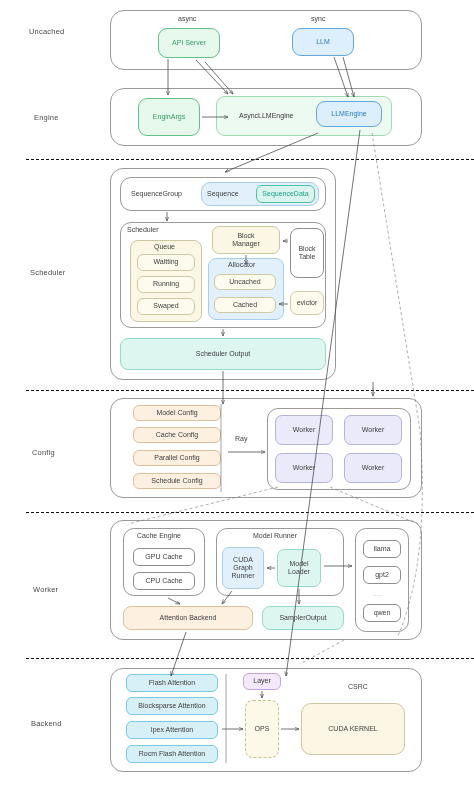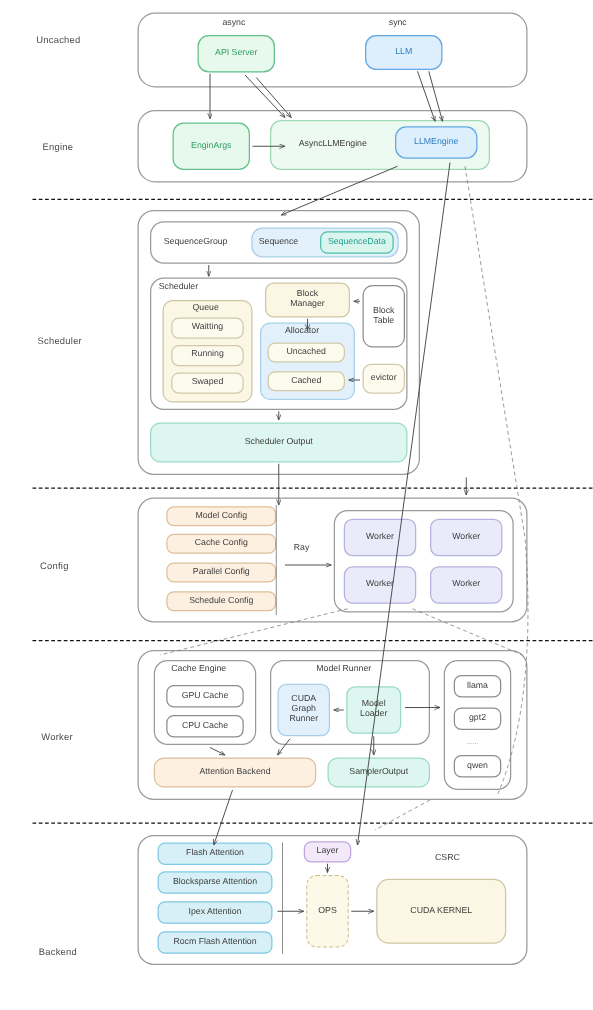--- a/index.html
+++ b/index.html
@@ -51,21 +51,21 @@
 </head>
 <body>
 
 <div id="stage">
 
   <div class="row-label" style="left:29px;top:27px;">Uncached</div>
   <div class="row-label" style="left:34px;top:113px;">Engine</div>
   <div class="row-label" style="left:30px;top:268px;">Scheduler</div>
   <div class="row-label" style="left:32px;top:448px;">Config</div>
   <div class="row-label" style="left:33px;top:585px;">Worker</div>
-  <div class="row-label" style="left:31px;top:757px;">Backend</div>
+  <div class="row-label" style="left:31px;top:719px;">Backend</div>
 
   <div class="divider" style="top:159px;"></div>
   <div class="divider" style="top:390px;"></div>
   <div class="divider" style="top:512px;"></div>
   <div class="divider" style="top:658px;"></div>
 
   <div class="node shell" style="left:110px;top:10px;width:312px;height:60px;border-radius:14px;"></div>
   <div class="caption" style="left:178px;top:15px;">async</div>
   <div class="caption" style="left:311px;top:15px;">sync</div>
   <div class="node green" style="left:158px;top:28px;width:62px;height:30px;">API Server</div>

